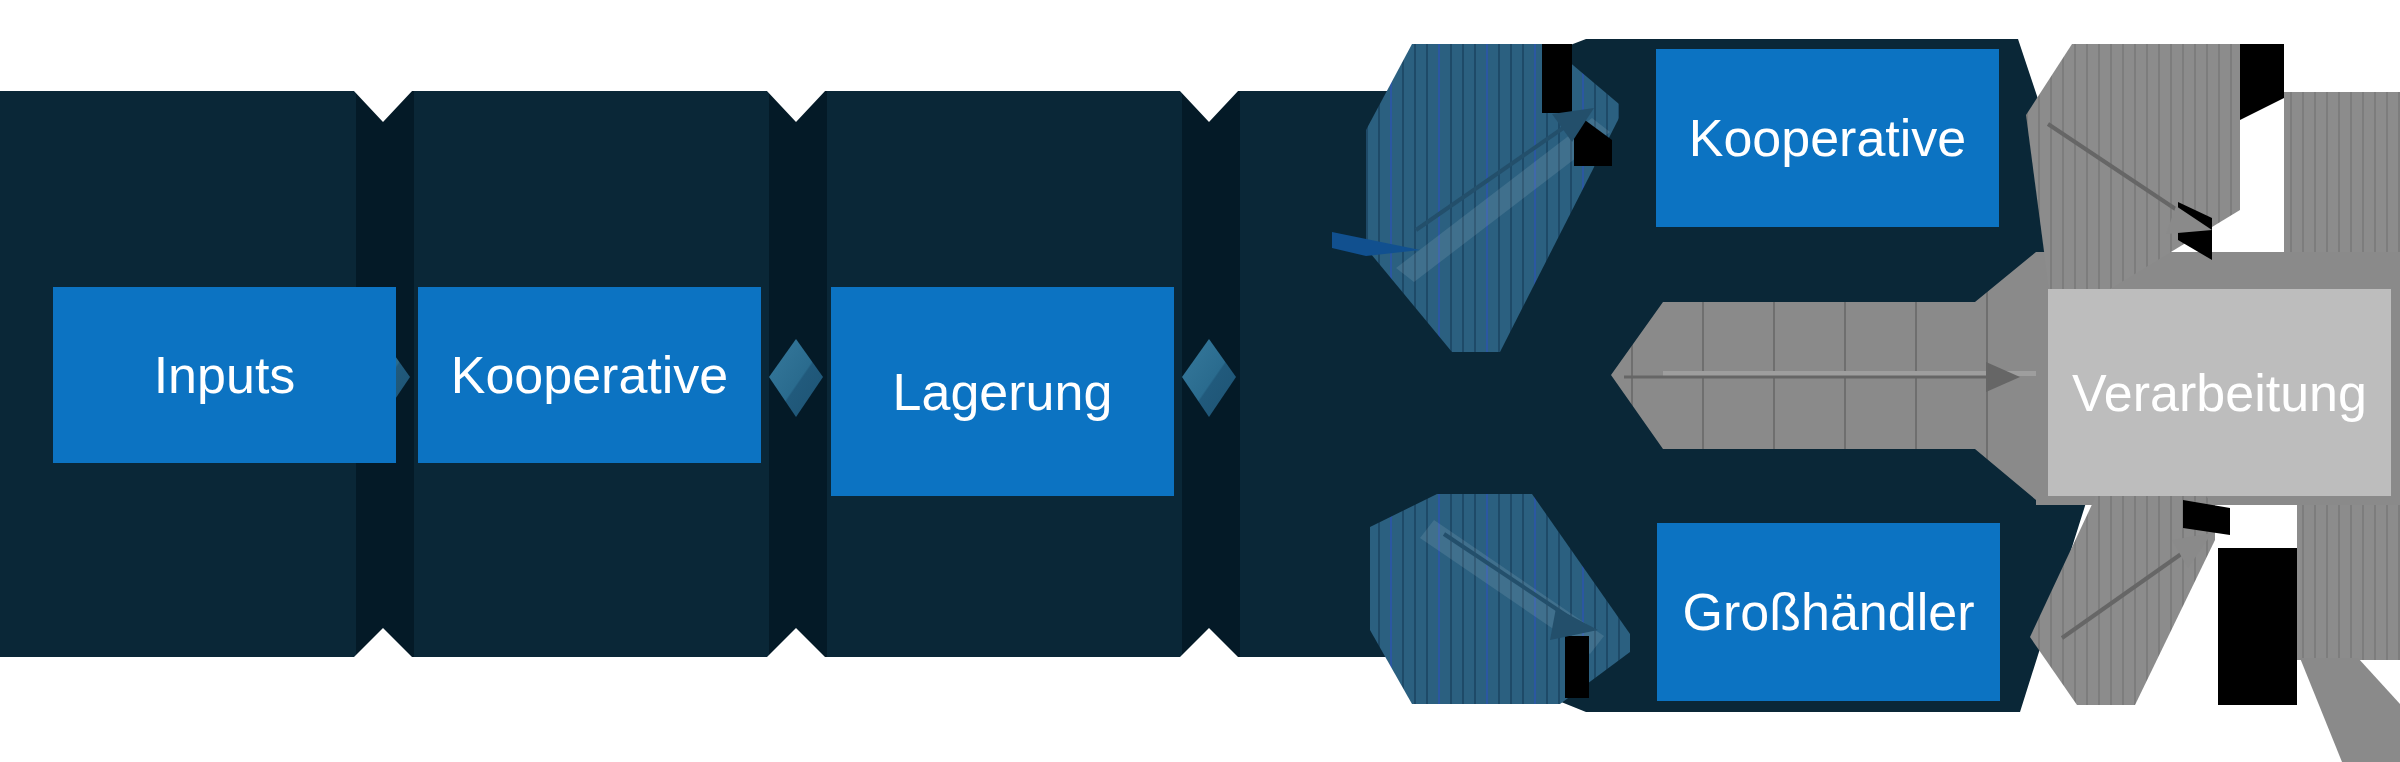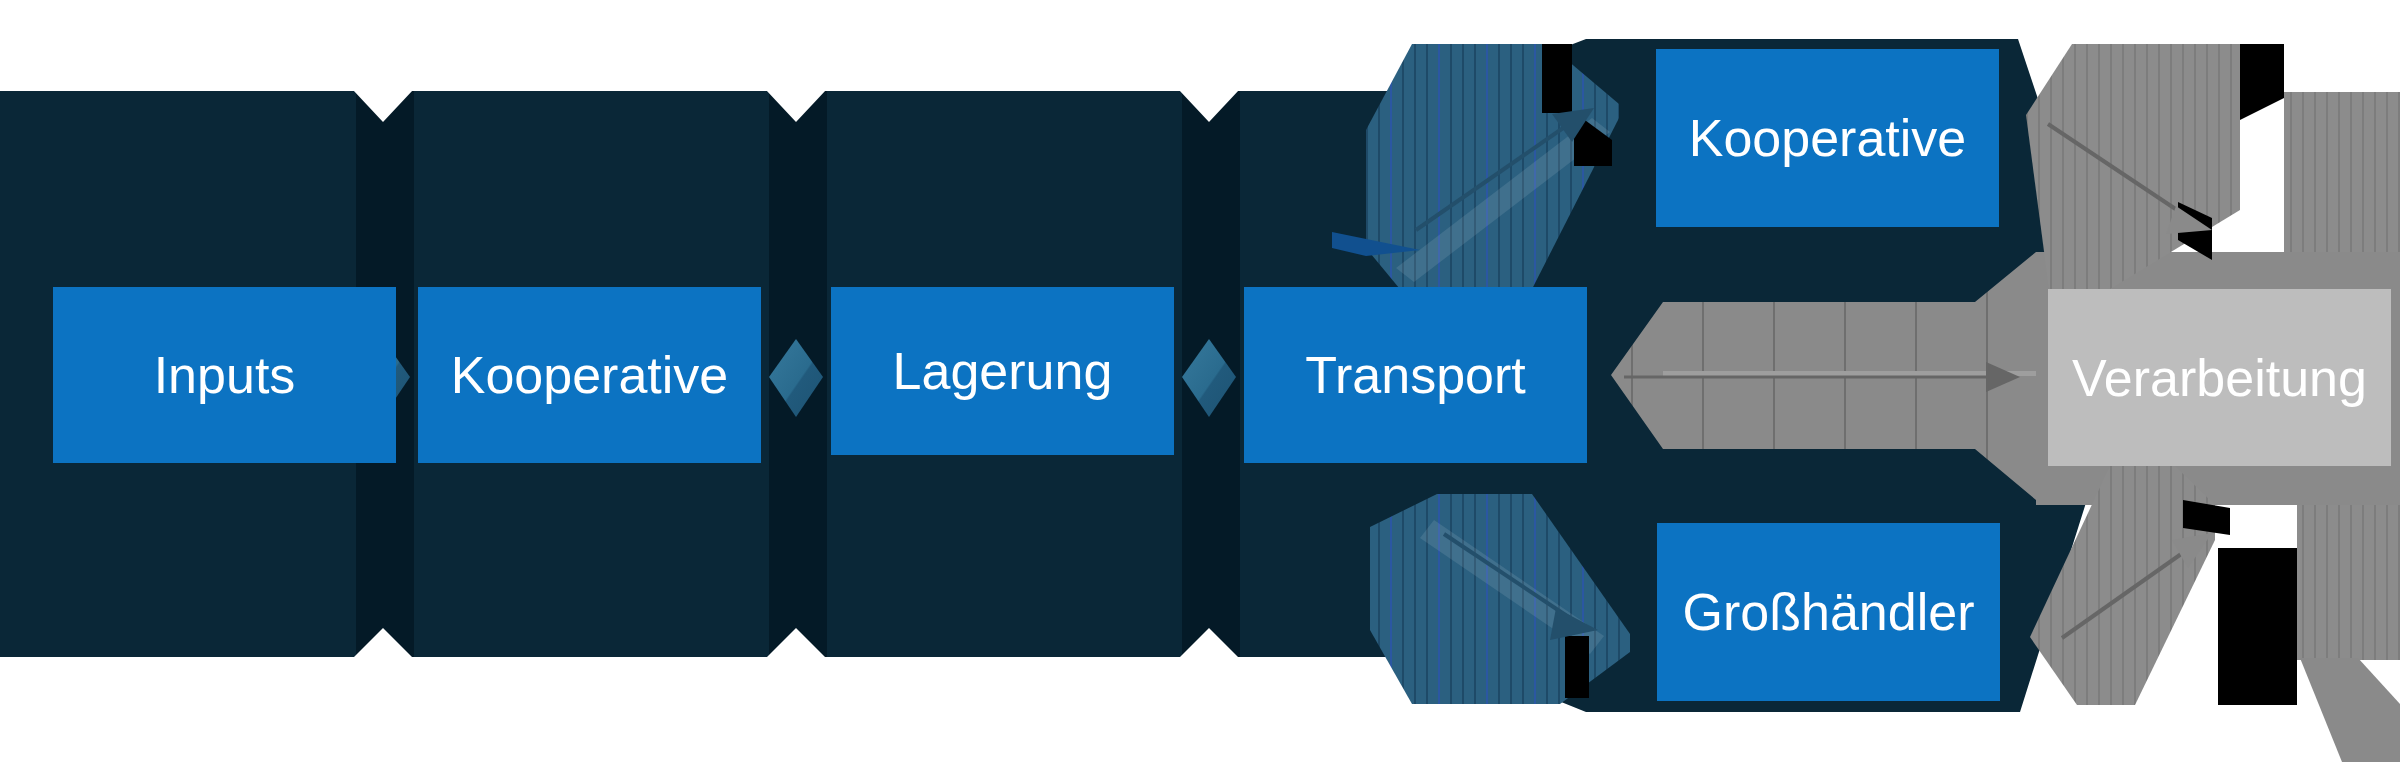--- a/index.html
+++ b/index.html
@@ -5,25 +5,25 @@
   html,body{margin:0;padding:0;background:#ffffff;}
   .stage{position:relative;width:2400px;height:762px;background:#ffffff;overflow:hidden;
          font-family:"Liberation Sans", sans-serif;}
   .stage svg{position:absolute;left:0;top:0;}
   .node{position:absolute;display:flex;align-items:center;justify-content:center;
         color:#ffffff;font-size:52px;line-height:1;white-space:nowrap;}
   .node.blue{background:#0c73c2;}
   .node.gray{background:#bdbdbd;}
   #n-inputs      {left:5px;    top:287px; width:343px; height:176px;margin-left:48px;}
   #n-produktion  {left:418px;  top:287px; width:343px; height:176px;}
-  #n-lagerung    {left:831px;  top:287px; width:343px; height:168px;}
+  #n-lagerung    {left:831px;  top:287px; width:343px; height:209px;}
   #n-transport   {left:1244px; top:287px; width:343px; height:176px;}
   #n-kooperative {left:1656px; top:49px;  width:343px; height:178px;}
   #n-grosshaendler{left:1657px;top:523px; width:343px; height:178px;}
-  #n-verarbeitung{left:2048px; top:289px; width:343px; height:177px;}
+  #n-verarbeitung{left:2048px; top:289px; width:343px; height:207px;}
 </style>
 </head>
 <body>
 
 <div class="stage">
 
   <svg width="2400" height="762" viewBox="0 0 2400 762">
     <defs>
       <linearGradient id="dg" x1="0" y1="0" x2="1" y2="1">
         <stop offset="0" stop-color="#36799c"></stop>
@@ -114,23 +114,20 @@
 
   <div class="node blue" id="n-inputs">
     <span>Inputs</span>
   </div>
   <div class="node blue" id="n-produktion">
     <span>Kooperative</span>
   </div>
   <div class="node blue" id="n-lagerung">
     <span>Lagerung</span>
   </div>
-  <div class="node blue" id="n-transport">
-    <span>Transport</span>
-  </div>
   <div class="node blue" id="n-kooperative">
     <span>Kooperative</span>
   </div>
   <div class="node blue" id="n-grosshaendler">
     <span>Großhändler</span>
   </div>
   <div class="node gray" id="n-verarbeitung">
     <span>Verarbeitung</span>
   </div>
 

